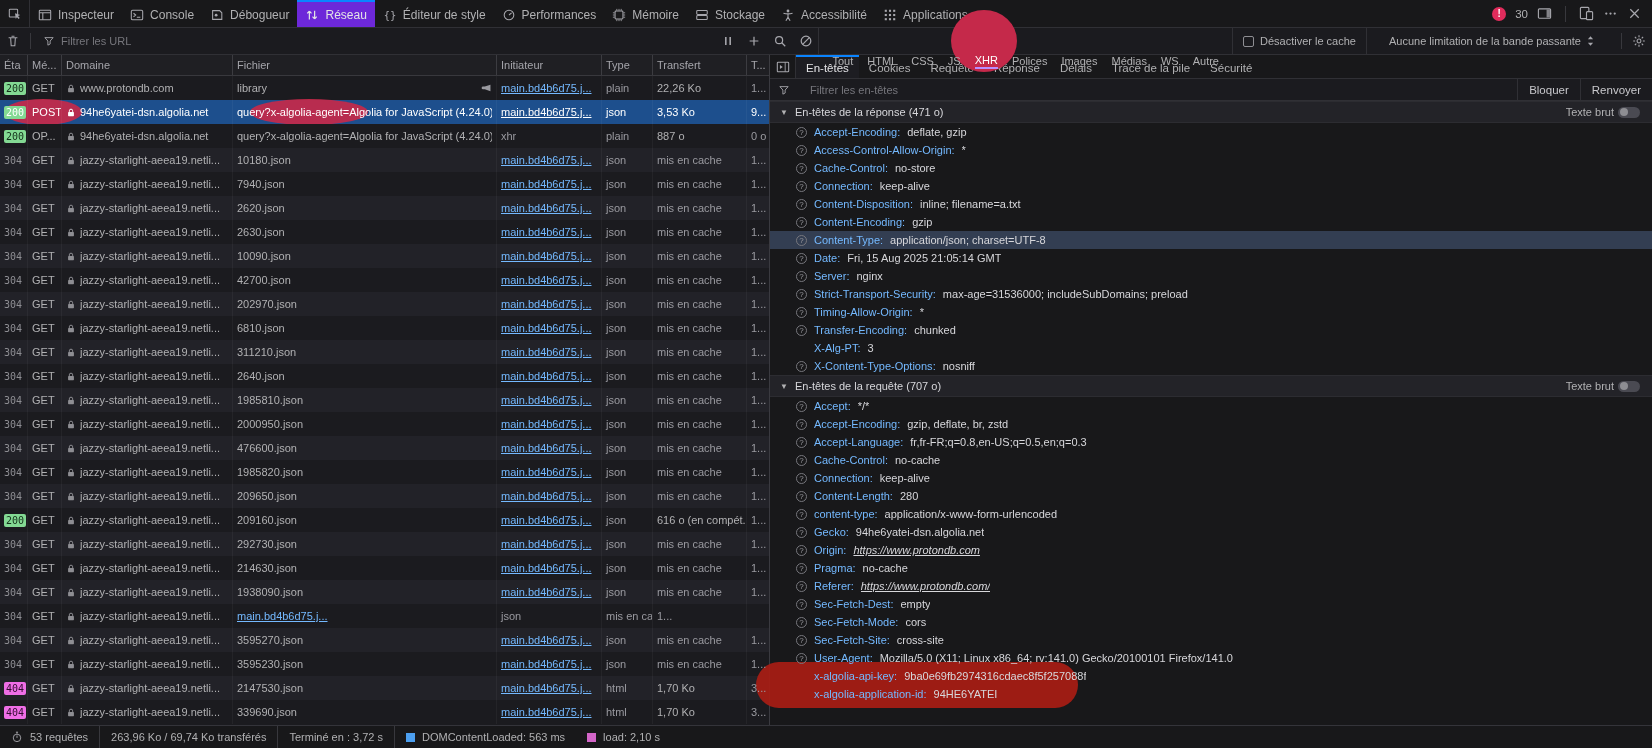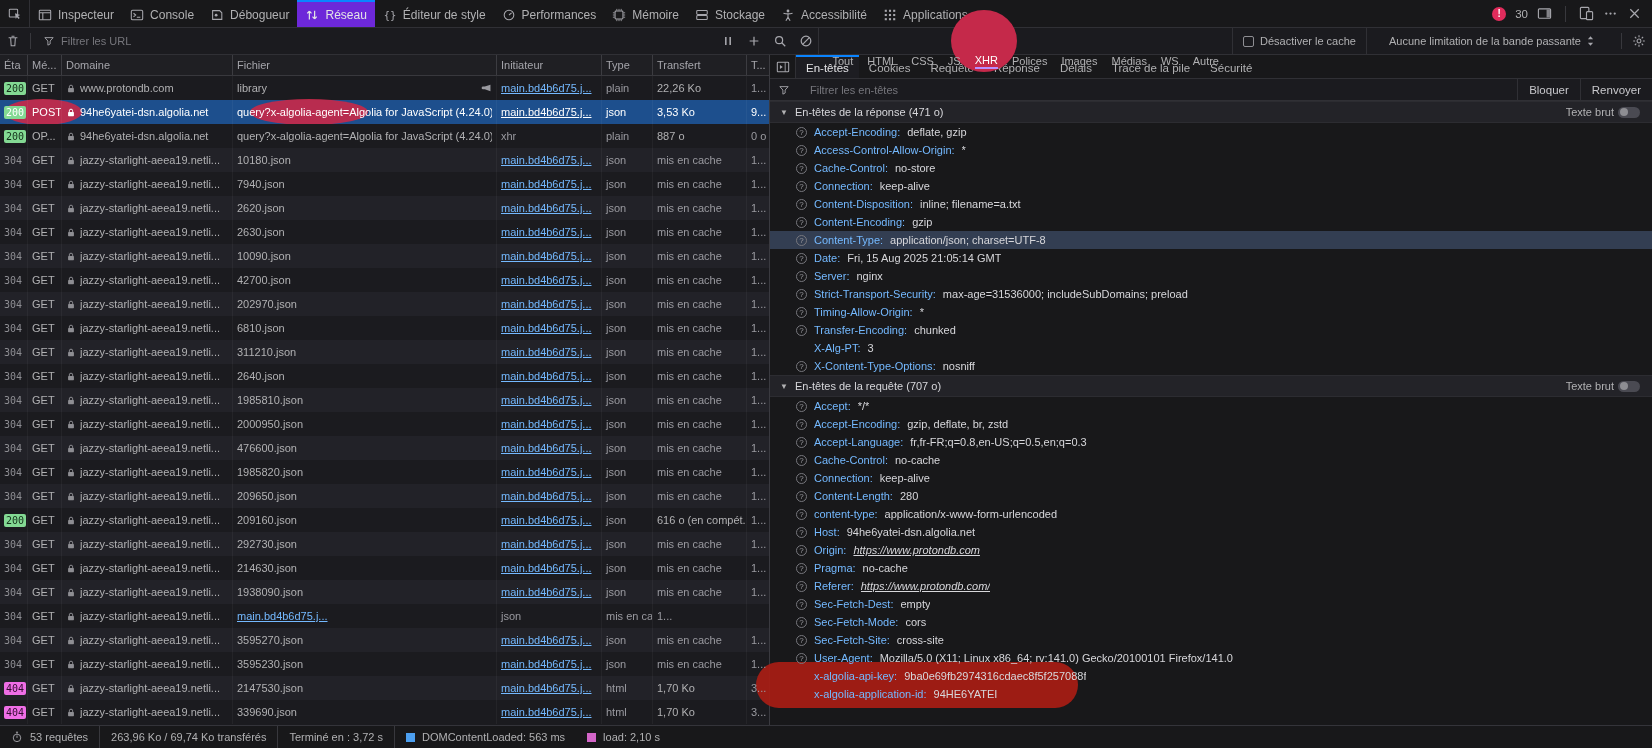--- a/index.html
+++ b/index.html
@@ -1379,21 +1379,21 @@
               <span class="hname">Content-Length</span>
               <span class="hval">280</span>
             </div>
             <div class="hdr-row">
               <span class="qm">?</span>
               <span class="hname">content-type</span>
               <span class="hval">application/x-www-form-urlencoded</span>
             </div>
             <div class="hdr-row">
               <span class="qm">?</span>
-              <span class="hname">Host</span>
+              <span class="hname">Gecko</span>
               <span class="hval">94he6yatei-dsn.algolia.net</span>
             </div>
             <div class="hdr-row">
               <span class="qm">?</span>
               <span class="hname">Origin</span>
               <span class="hval vlink">https://www.protondb.com</span>
             </div>
             <div class="hdr-row">
               <span class="qm">?</span>
               <span class="hname">Pragma</span>

